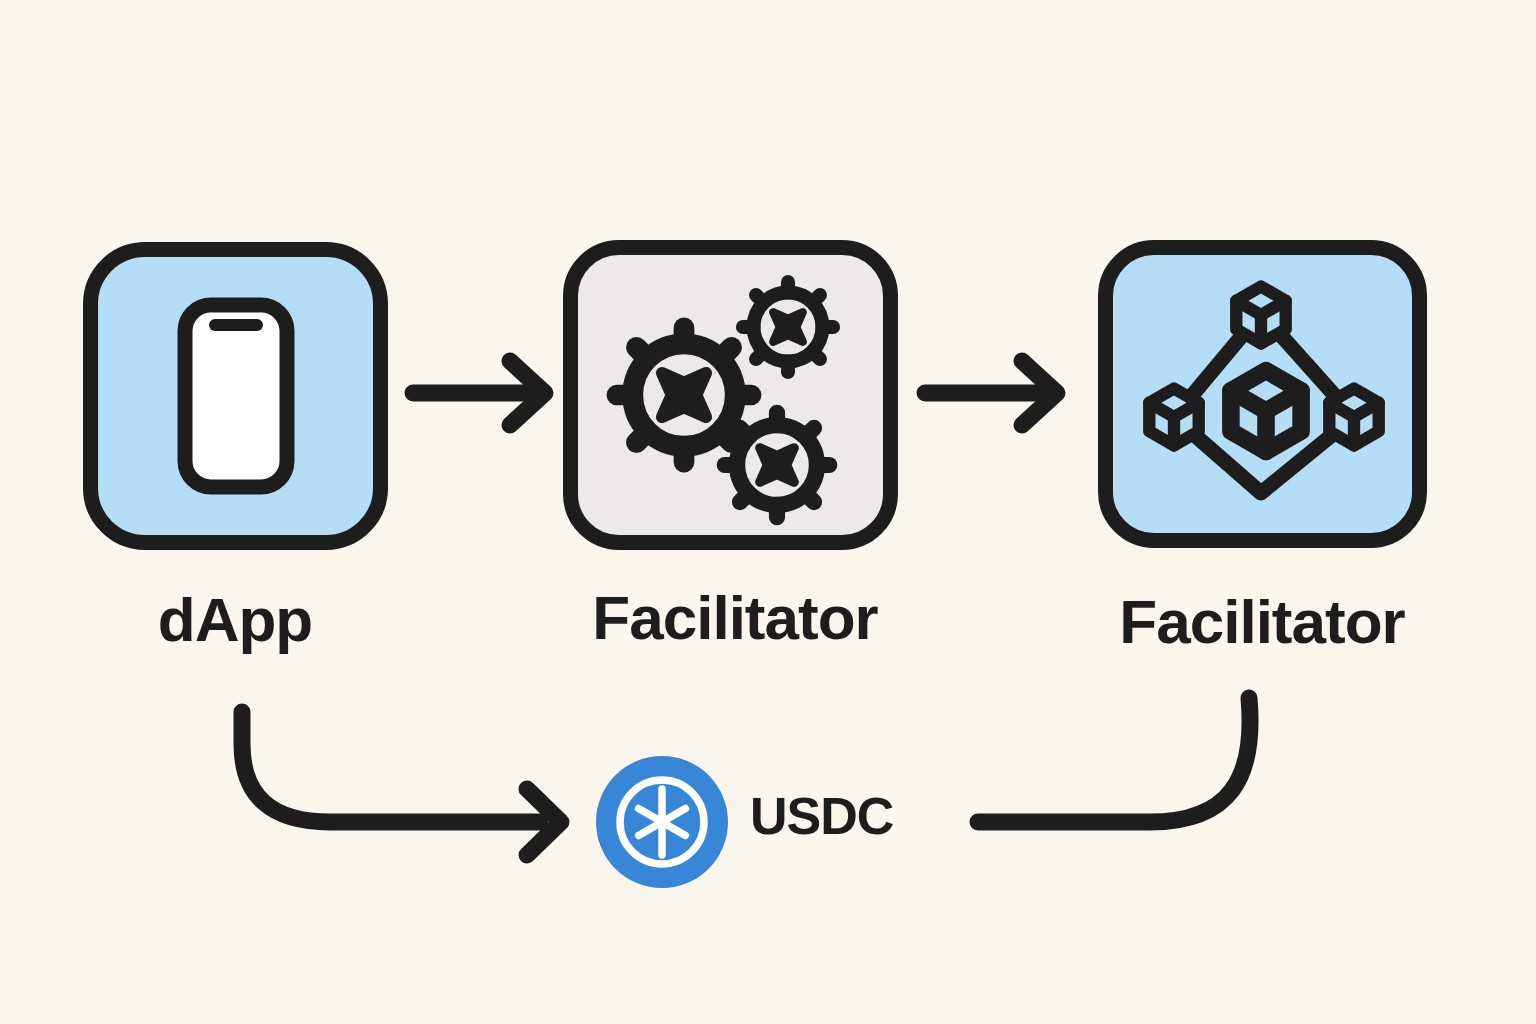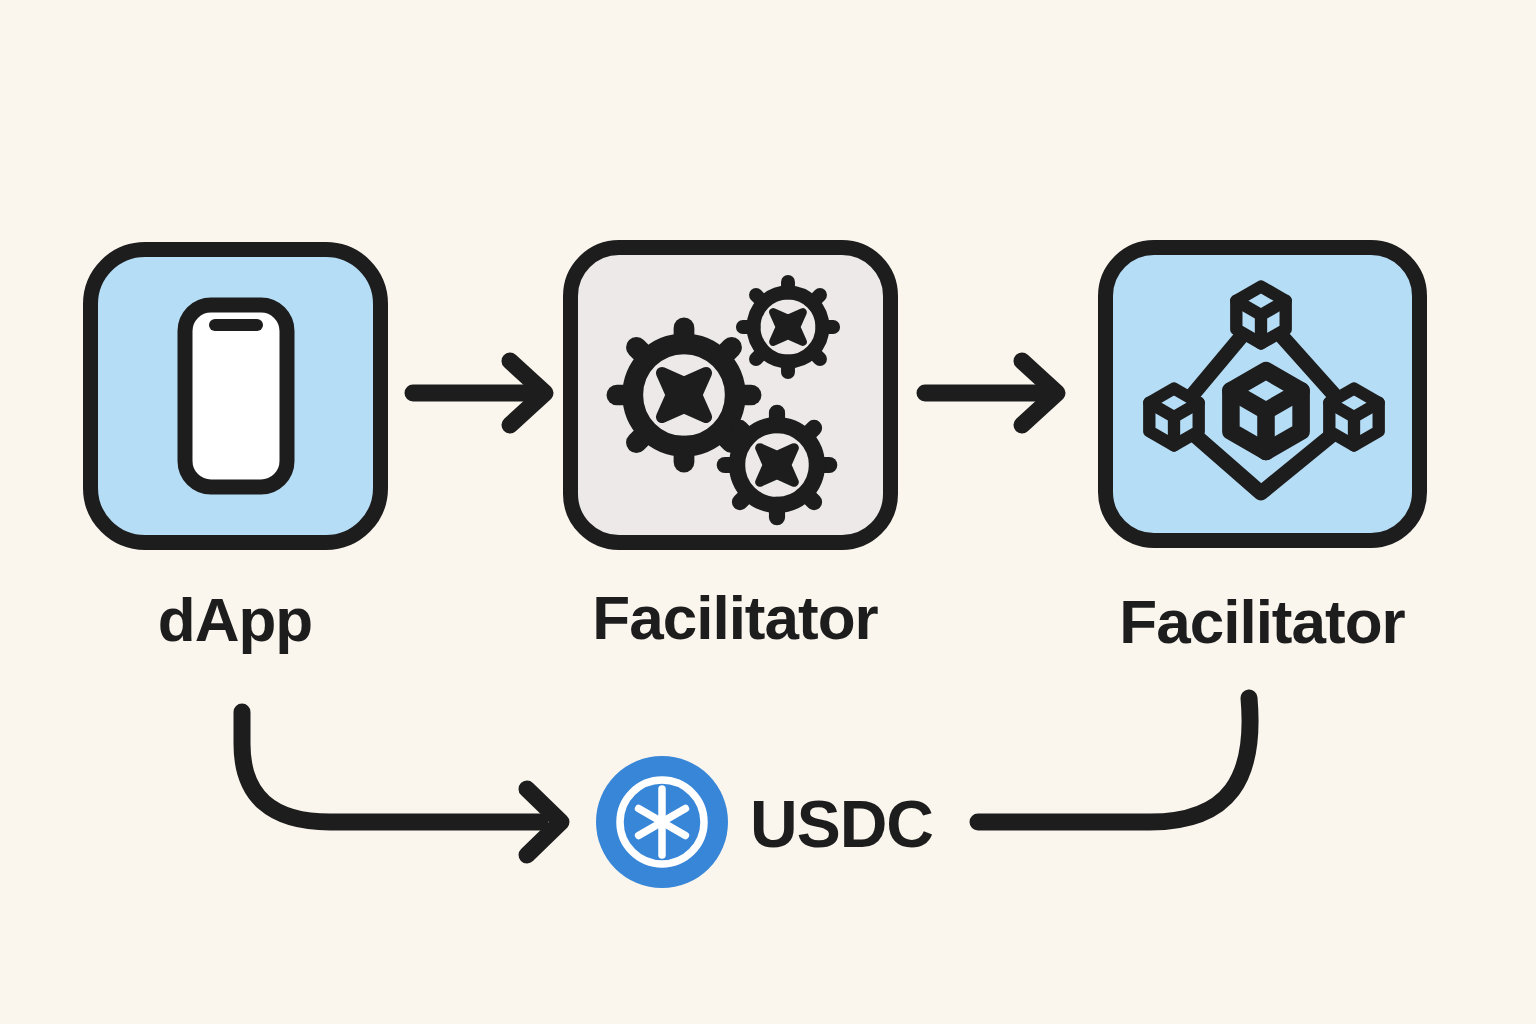--- a/index.html
+++ b/index.html
@@ -13,21 +13,21 @@
     display:flex;align-items:center;justify-content:center;
     box-sizing:border-box;
   }
   .box-blue{background:#b6ddf6;}
   .box-gray{background:#ece9e8;}
   .node-label{
     position:absolute;color:#1d1d1d;font-weight:700;font-size:62px;
     letter-spacing:-1px;text-align:center;line-height:1.16;
   }
   .token-label{
-    position:absolute;color:#1d1d1d;font-weight:700;font-size:66px;
+    position:absolute;color:#1d1d1d;font-weight:700;font-size:52px;
     letter-spacing:-1px;
   }
   svg{display:block;}
   .abs{position:absolute;}
 </style>
 </head>
 <body>
 
 <div id="canvas">
 

